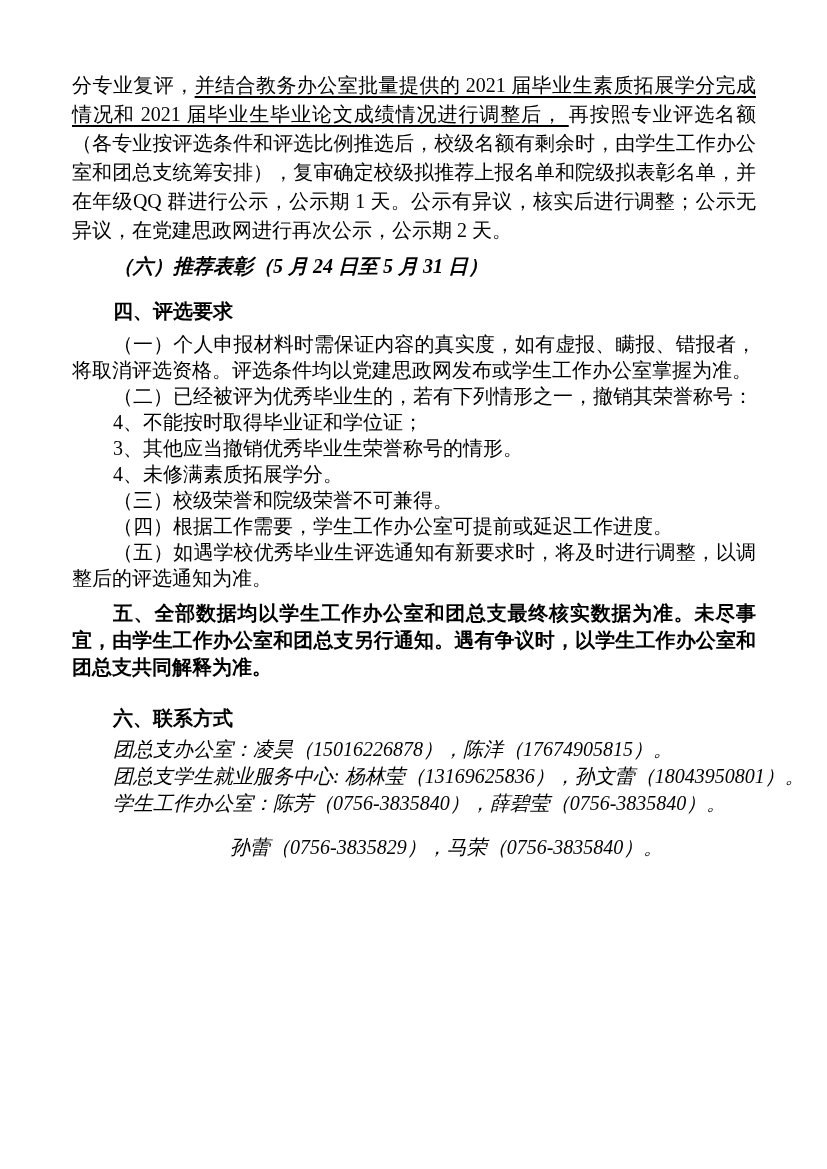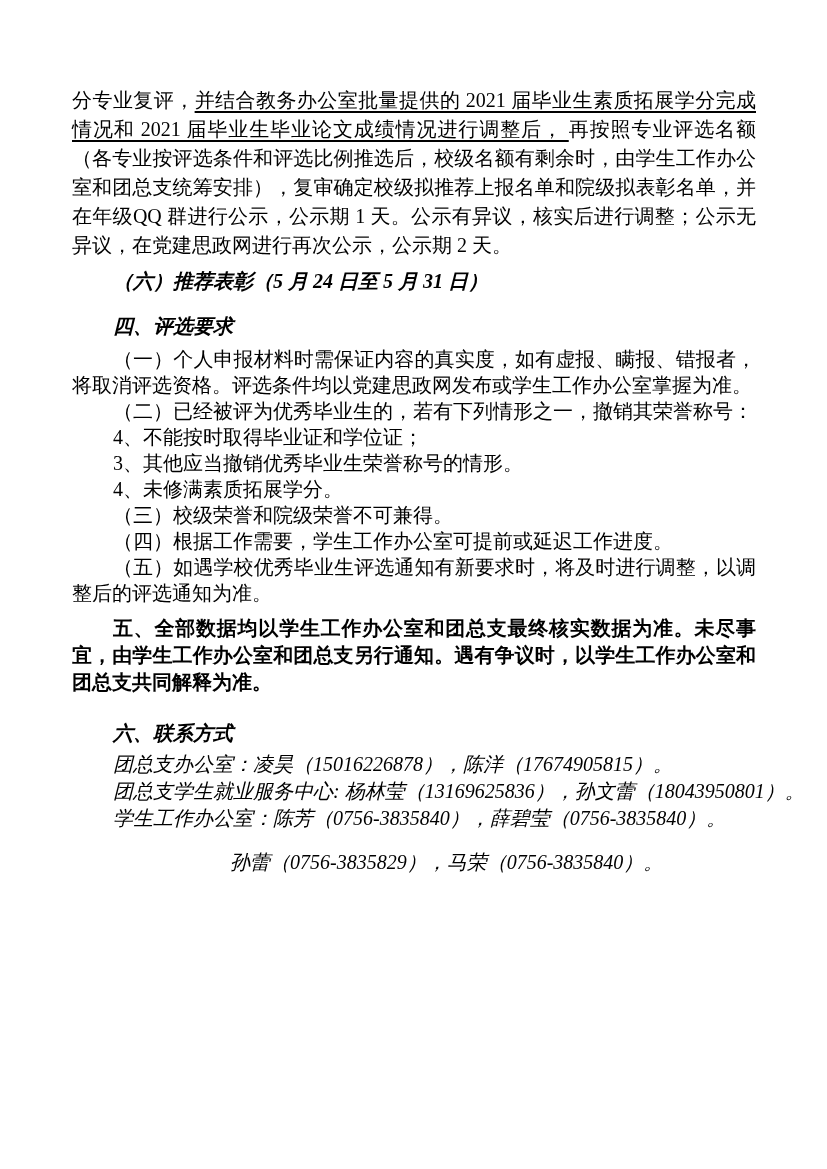--- a/index.html
+++ b/index.html
@@ -8,21 +8,21 @@
     width: 827px;
     height: 1169px;
     background: #ffffff;
     color: #000000;
     font-family: "Liberation Serif", "DejaVu Serif", serif;
     overflow: hidden;
   }
   .content {
     position: absolute;
     left: 72px;
-    top: 86px;
+    top: 71px;
     width: 684px;
     font-size: 20px;
   }
   p { margin: 0; padding: 0; }
   .justify { text-align: justify; }
   .p-intro { line-height: 29px; }
   .p-intro .u { text-decoration: underline; text-underline-offset: 4px; }
   .h-six {
     margin-top: 6px;
     line-height: 31px;
@@ -30,21 +30,20 @@
     font-style: italic;
     text-indent: 41px;
     font-family: "Liberation Serif", "DejaVu Serif", serif;
   }
   .p-after-six { margin-top: 3px; line-height: 27px; text-indent: 41px; }
   .h-hei {
     font-family: "Liberation Sans", "DejaVu Sans", sans-serif;
     font-weight: bold;
     text-indent: 41px;
     line-height: 31px;
-    font-style: italic;
   }
   .h-four { margin-top: 14px; }
   .sec4 { margin-top: 4px; }
   .sec4 p { line-height: 26px; text-indent: 41px; }
   .p-five {
     margin-top: 9px;
     line-height: 27px;
     text-indent: 41px;
     font-family: "Liberation Sans", "DejaVu Sans", sans-serif;
     font-weight: bold;

